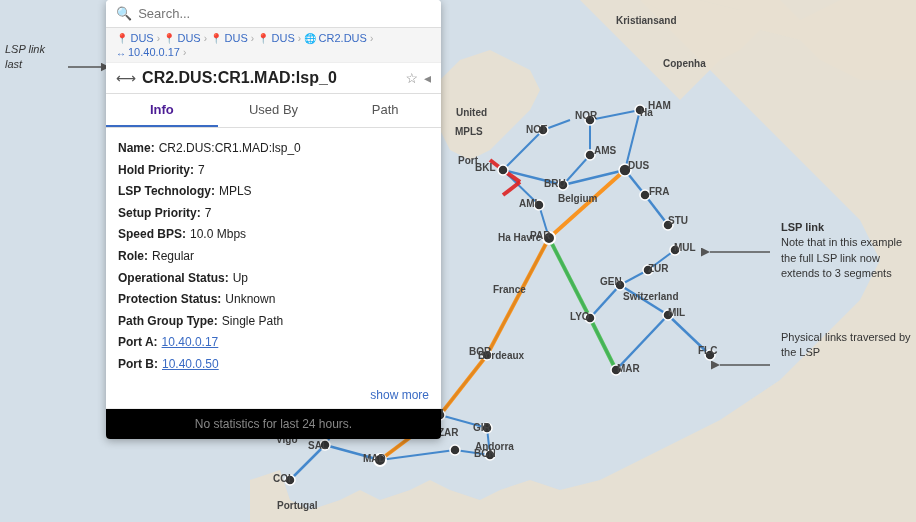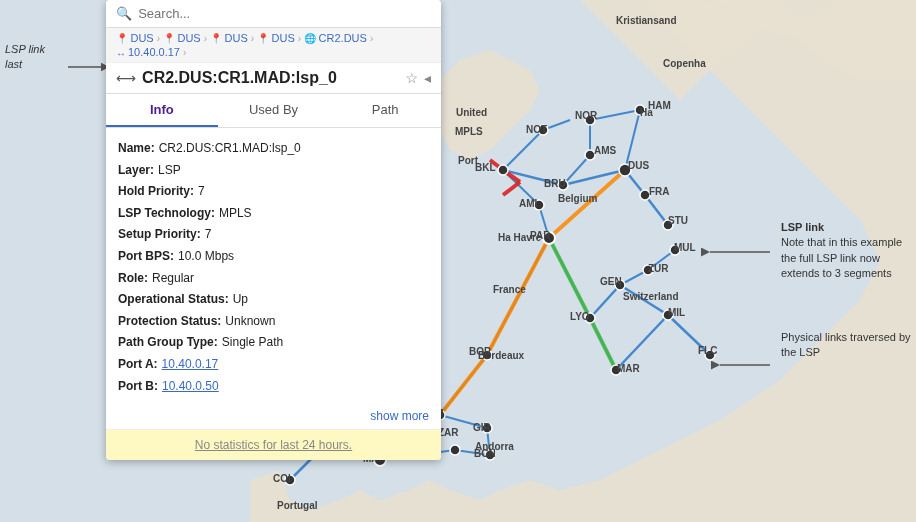--- a/index.html
+++ b/index.html
@@ -145,24 +145,23 @@
       cursor: pointer;
       background: white;
     }
 
     
     #no-stats {
       text-align: center;
       padding: 8px;
       color: #888;
       font-size: 12px;
-      background: #fef9c3;
+      background: #000000;
       border-top: 1px solid #eee;
       border-radius: 0 0 4px 4px;
-      text-decoration: underline;
     }
 
     
     #left-label {
       position: absolute;
       top: 42px;
       left: 5px;
       font-size: 11px;
       color: #333;
       font-style: italic;
@@ -424,37 +423,33 @@
     <div class="tab">Used By</div>
     <div class="tab">Path</div>
   </div>
 
   <div id="info-content">
     <div class="info-row">
       <span class="info-label">Name:</span>
       <span class="info-value">CR2.DUS:CR1.MAD:lsp_0</span>
     </div>
     <div class="info-row">
-      <span class="info-label">Layer:</span>
-      <span class="info-value">LSP</span>
-    </div>
-    <div class="info-row">
       <span class="info-label">Hold Priority:</span>
       <span class="info-value">7</span>
     </div>
     <div class="info-row">
       <span class="info-label">LSP Technology:</span>
       <span class="info-value">MPLS</span>
     </div>
     <div class="info-row">
       <span class="info-label">Setup Priority:</span>
       <span class="info-value">7</span>
     </div>
     <div class="info-row">
-      <span class="info-label">Port BPS:</span>
+      <span class="info-label">Speed BPS:</span>
       <span class="info-value">10.0 Mbps</span>
     </div>
     <div class="info-row">
       <span class="info-label">Role:</span>
       <span class="info-value">Regular</span>
     </div>
     <div class="info-row">
       <span class="info-label">Operational Status:</span>
       <span class="info-value">Up</span>
     </div>

